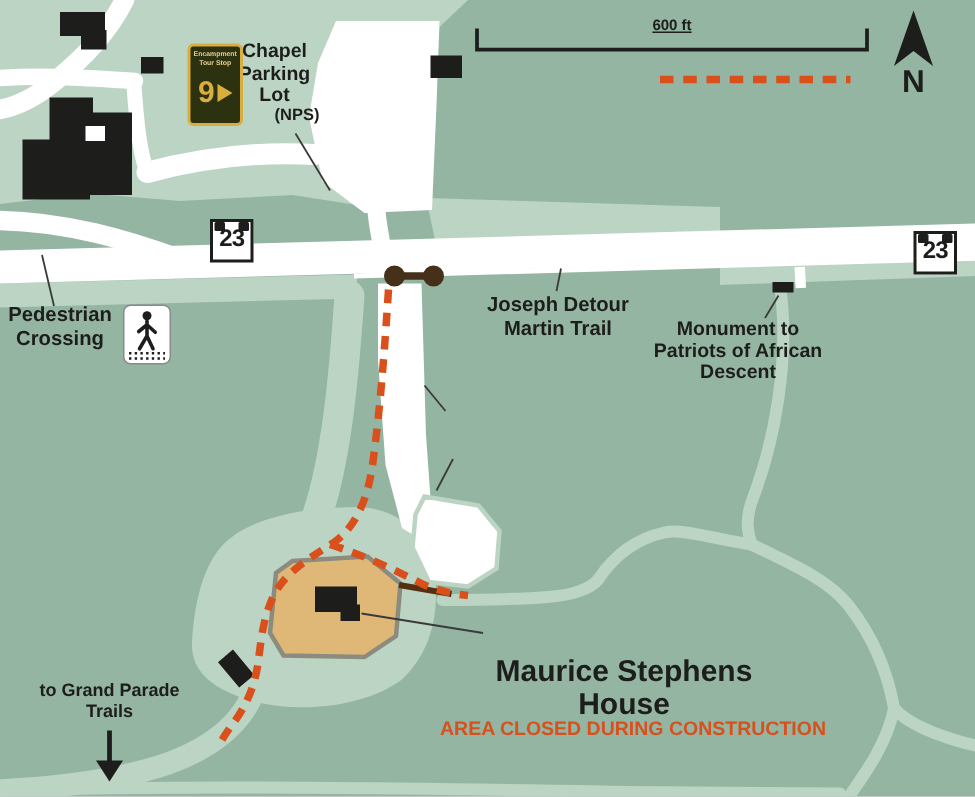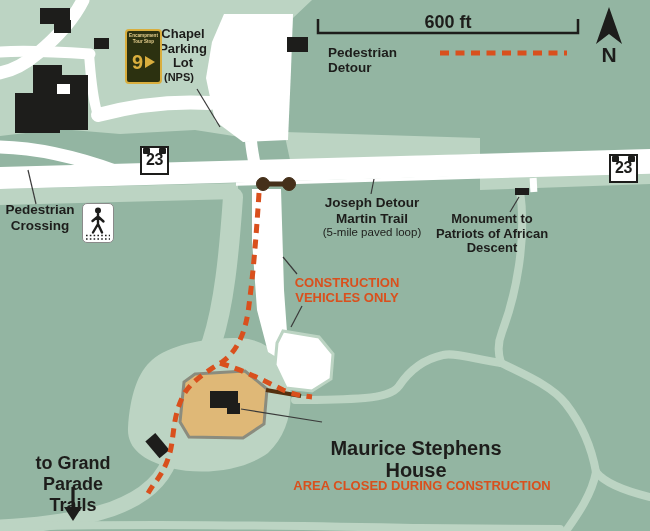--- a/index.html
+++ b/index.html
@@ -16,32 +16,32 @@
   .detour{stroke:var(--detour-orange,#d9501d);stroke-width:5;stroke-dasharray:9 6.5;fill:none;}
   .leader{stroke:#3a3a3a;stroke-width:1.2;fill:none;}
   .closure{stroke:var(--closure-brown,#45301a);fill:var(--closure-brown,#45301a);}
   .gate{stroke:#53300f;stroke-width:4;fill:none;}
   .scalebar{stroke:var(--ink-black,#1d1d1b);stroke-width:2.5;fill:none;}
   .downarrow{stroke:var(--ink-black,#1d1d1b);stroke-width:3.2;fill:none;}
   
   .lbl{position:absolute;color:var(--ink-black,#1d1d1b);font-weight:700;text-align:center;line-height:1.12;}
   .orange-lbl{color:var(--detour-orange,#d9501d);}
   .chapel{left:152px;top:27px;width:62px;font-size:13px;}
-  .chapel-sub{left:148px;top:71px;width:62px;font-size:11px;}
-  .scale-lbl{left:318px;top:12px;width:260px;font-size:18px;}
+  .chapel-sub{left:167px;top:71px;width:62px;font-size:11px;}
+  .scale-lbl{left:318px;top:12px;width:260px;font-size:10px;text-decoration:underline;}
   .detour-lbl{left:328px;top:45px;width:112px;font-size:13.5px;text-align:left;}
   .north-lbl{left:595px;top:43px;width:28px;font-size:21px;}
   .crossing-lbl{left:0px;top:202px;width:80px;font-size:13.5px;line-height:1.15;}
   .jpm-lbl{left:321px;top:195px;width:102px;font-size:13.5px;line-height:1.15;}
   .jpm-sub{left:316px;top:226px;width:112px;font-size:11.5px;font-weight:400;}
   .monument-lbl{left:435px;top:212px;width:114px;font-size:13px;line-height:1.13;text-align:center;}
   .construction-lbl{left:290px;top:275px;width:114px;font-size:13px;line-height:1.18;}
   .msh-lbl{left:325px;top:409px;width:182px;font-size:20px;line-height:1.1;margin-top:28px;}
   .msh-sub{left:291px;top:455px;width:262px;font-size:13px;margin-top:24px;}
-  .grand-lbl{left:17px;top:453px;width:112px;font-size:18px;line-height:1.18;text-align:center;}
+  .grand-lbl{left:17px;top:453px;width:112px;font-size:12px;line-height:1.18;text-align:center;}
   
   .shield{position:absolute;width:29px;height:29px;background:#fff;border:2.5px solid var(--ink-black,#1d1d1b);border-radius:0;box-sizing:border-box;}
   .shield .num{position:absolute;left:0;right:0;top:3px;text-align:center;font-size:16px;font-weight:700;color:var(--ink-black,#1d1d1b);letter-spacing:-0.5px;}
   .shield .tab{position:absolute;top:0px;width:7px;height:6px;background:var(--ink-black,#1d1d1b);border-radius:1px;}
   .shield .tab.l{left:1px;} .shield .tab.r{right:1px;}
   .shield-left{left:140px;top:146px;}
   .shield-right{left:609px;top:154px;}
   
   .tour-sign{position:absolute;left:125px;top:29px;width:37px;height:55px;background:var(--sign-green,#2c3110);border:2px solid var(--sign-gold,#d9ae3e);border-radius:4px;box-sizing:border-box;}
   .tour-sign .small{color:#e6cf8e;font-size:4.6px;font-weight:700;text-align:center;line-height:1.3;margin-top:2px;}
@@ -130,21 +130,20 @@
 
     <polygon class="f-black" points="609,7 596,44 609,34 622,44"></polygon>
 
     <g>
       <path class="downarrow" d="M73,487 L73,509"></path>
       <polygon class="f-black" points="64,507 82,507 73,521"></polygon>
     </g>
   </svg>
 
   <div class="lbl scale-lbl">600 ft</div>
-  <div class="lbl detour-lbl">Pedestrian Detour</div>
   <div class="lbl north-lbl">N</div>
 
   <div class="lbl chapel">Chapel Parking Lot</div>
   <div class="lbl chapel-sub">(NPS)</div>
 
   <div class="tour-sign">
     <div class="small">
       <div>Encampment</div>
       <div>Tour Stop</div>
     </div>
@@ -168,24 +167,22 @@
   <div class="lbl crossing-lbl">Pedestrian Crossing</div>
   <div class="cross-icon">
     <svg width="30" height="38" viewBox="0 0 30 38">
       <circle cx="15" cy="6.5" r="3" fill="#1d1d1b"></circle>
       <path d="M15 10 L15 20 M15 12.5 L9.5 17 M15 12.5 L20.5 17.5 M15 20 L10 28.5 M15 20 L19 28.5" stroke="#1d1d1b" stroke-width="2.4" stroke-linecap="round" fill="none"></path>
       <path d="M3 31.5 H27 M3 35 H27" stroke="#1d1d1b" stroke-width="1.6" stroke-dasharray="1.6 2.2" fill="none"></path>
     </svg>
   </div>
 
   <div class="lbl jpm-lbl">Joseph Detour Martin Trail</div>
-  <div class="lbl jpm-sub">(5-mile paved loop)</div>
 
   <div class="lbl monument-lbl">Monument to Patriots of African Descent</div>
 
-  <div class="lbl construction-lbl orange-lbl">CONSTRUCTION VEHICLES ONLY</div>
 
   <div class="lbl msh-lbl">Maurice Stephens House</div>
   <div class="lbl msh-sub orange-lbl">AREA CLOSED DURING CONSTRUCTION</div>
 
   <div class="lbl grand-lbl">to Grand Parade Trails</div>
 
 </div>
 
 </body></html>

